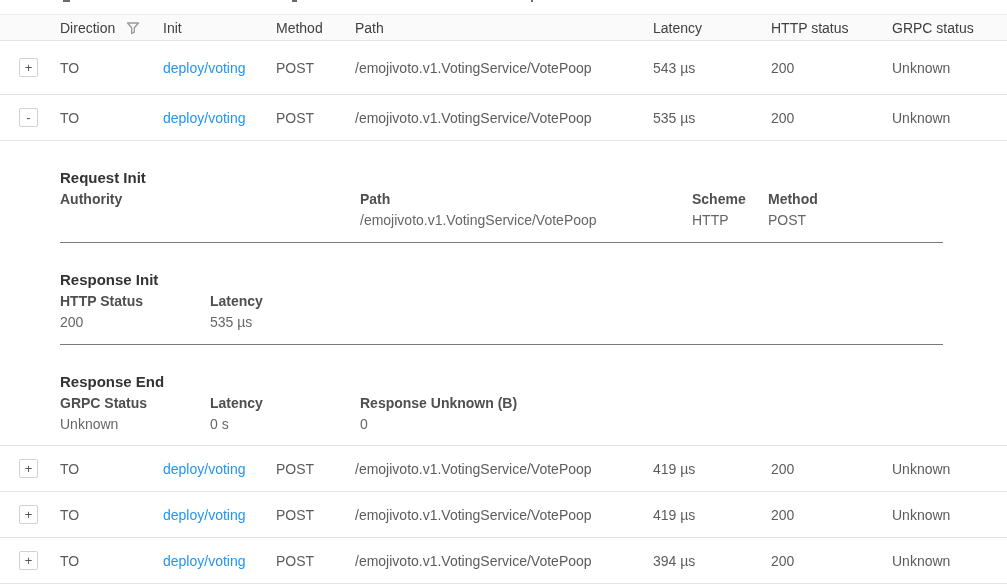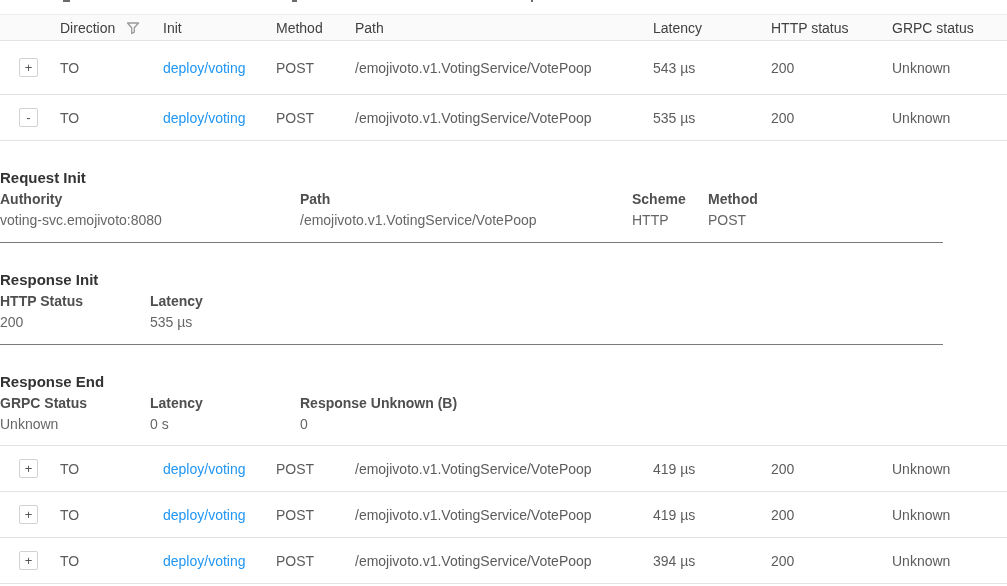--- a/index.html
+++ b/index.html
@@ -53,20 +53,21 @@
     font-family: "Liberation Sans", sans-serif;
     padding: 0;
   }
 
   .cell { white-space: nowrap; overflow: hidden; }
   a.name-link { color: #2196f3; text-decoration: none; cursor: pointer; text-align: right; }
 
   .detail {
     border-bottom: 1px solid #e3e3e3;
     height: 305px;
+    padding-left: 60px;
     padding-right: 64px;
     background: #ffffff;
   }
   .section-title {
     padding-top: 19px;
     font-size: 15px;
     font-weight: bold;
     color: #333333;
     height: 37px; 
     line-height: 36px;
@@ -129,21 +130,20 @@
   <div class="cell">200</div>
   <div class="cell">Unknown</div>
 </div>
 
 <div class="detail">
 
   <div class="section-title">Request Init</div>
   <div class="fields req">
     <div class="field">
       <div class="label">Authority</div>
-      <div class="value">voting-svc.emojivoto:8080</div>
     </div>
     <div class="field">
       <div class="label">Path</div>
       <div class="value">/emojivoto.v1.VotingService/VotePoop</div>
     </div>
     <div class="field">
       <div class="label">Scheme</div>
       <div class="value">HTTP</div>
     </div>
     <div class="field">

